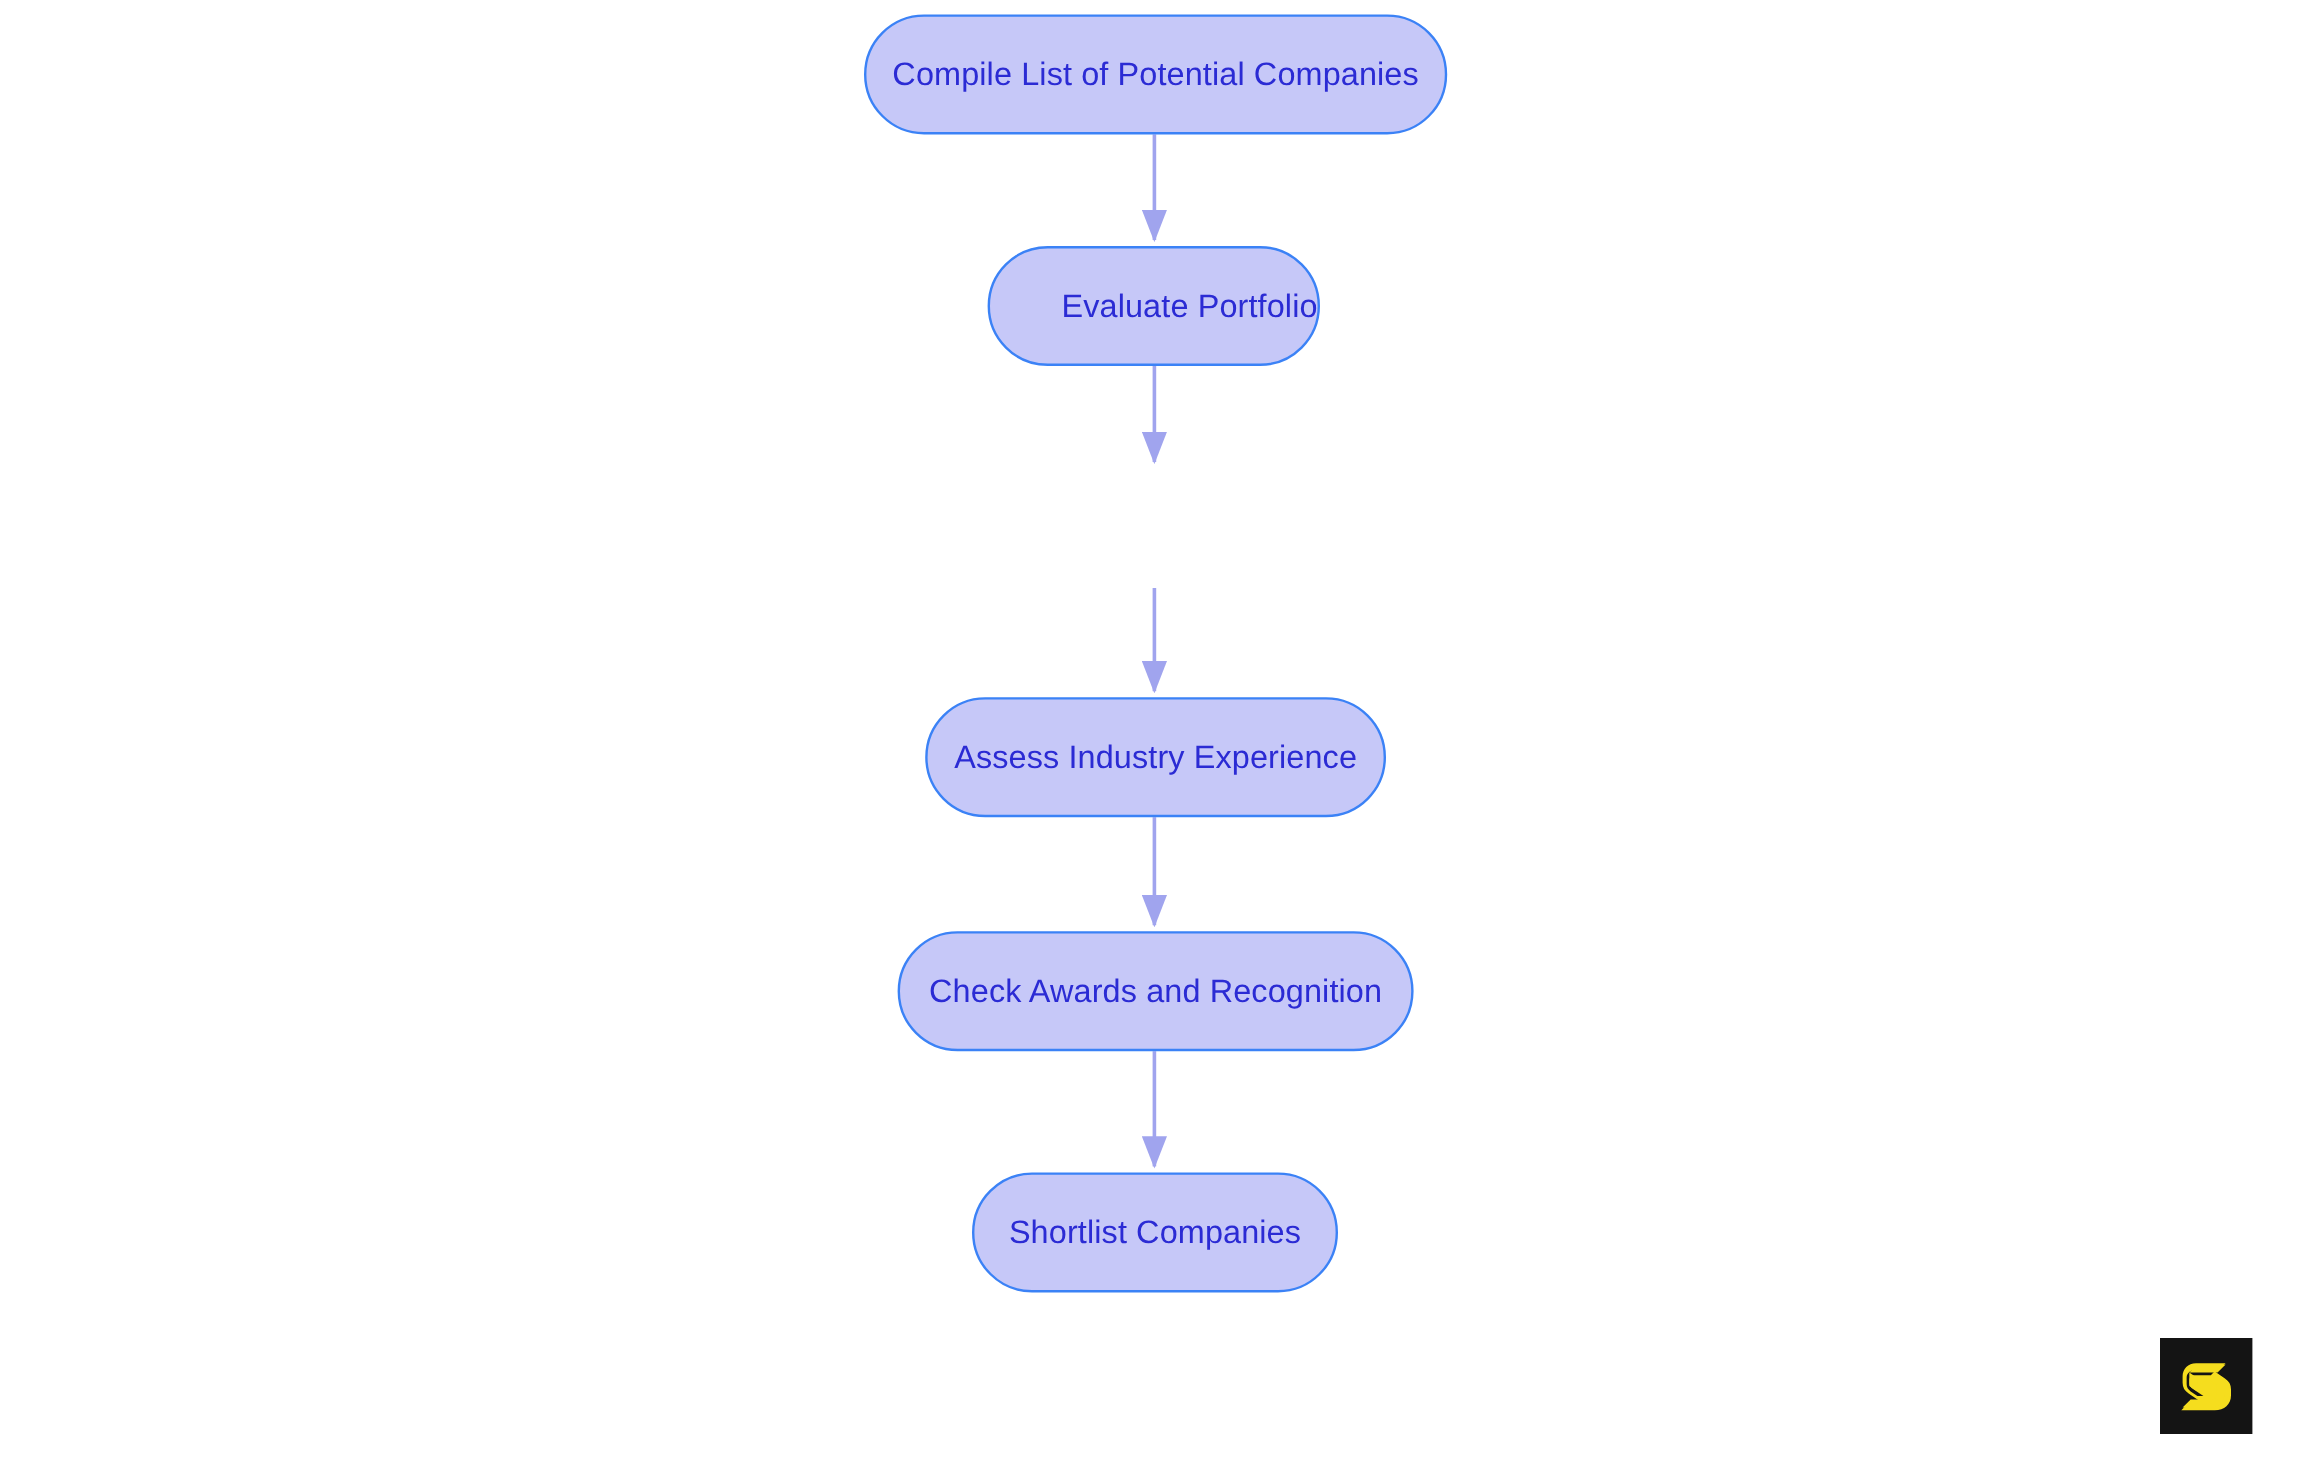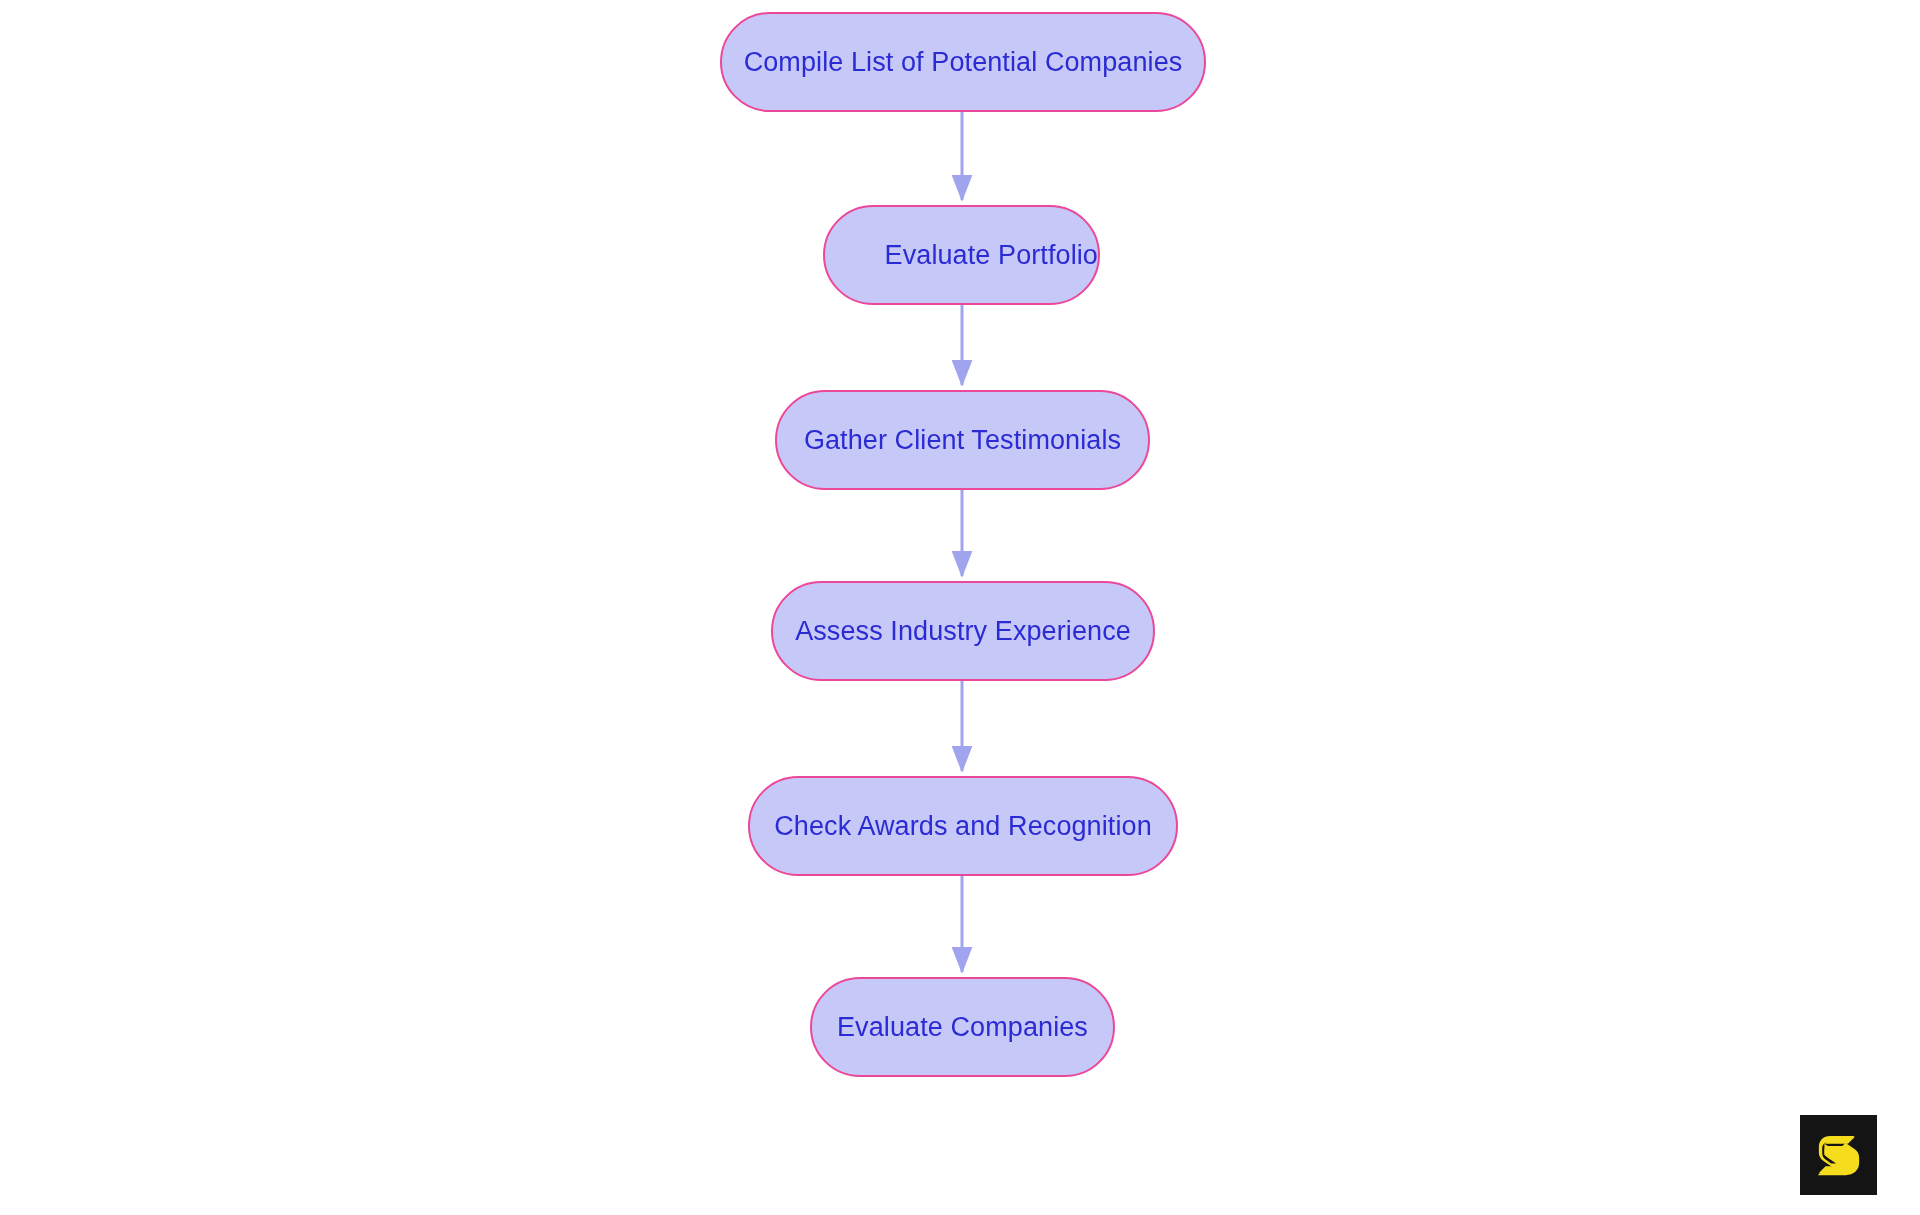--- a/index.html
+++ b/index.html
@@ -23,21 +23,21 @@
   }
 
   
   .node {
     position: absolute;
     box-sizing: border-box;
     display: flex;
     align-items: center;
     justify-content: center;
     background: #c6c8f8;
-    border: 2px solid #ec4899;
+    border: 2px solid #3b82f6;
     border-radius: 999px;
     height: 100px;
     color: #2b2bd4;
     font-size: 27px;
     font-weight: 400;
     letter-spacing: 0.1px;
     white-space: nowrap;
     line-height: 1;
   }
   .node-label {
@@ -97,34 +97,31 @@
   </svg>
 
   <div class="node" id="node-0">
     <span class="node-label">Compile List of Potential Companies</span>
   </div>
 
   <div class="node" id="node-1">
     <span class="node-label">Evaluate Portfolio</span>
   </div>
 
-  <div class="node" id="node-2">
-    <span class="node-label">Gather Client Testimonials</span>
-  </div>
 
   <div class="node" id="node-4">
     <span class="node-label">Check Awards and Recognition</span>
   </div>
 
   <div class="node" id="node-3">
     <span class="node-label">Assess Industry Experience</span>
   </div>
 
   <div class="node" id="node-5">
-    <span class="node-label">Evaluate Companies</span>
+    <span class="node-label">Shortlist Companies</span>
   </div>
 
   <div id="brand-logo">
     <svg width="56" height="56" viewBox="0 0 100 100">
       <path d="M78 16 L34 16 C22 16 14 24 14 36 L14 45 C14 52 17 57 23 61 L42 74 L24 74 L12 86 L62 86 C76 86 86 77 86 64 L86 55 C86 48 83 43 77 39 L58 26 L66 26 Z
                M34 26 L64 26 L56 34 L32 34 C27 34 24 37 24 42 L24 46 C24 50 26 52 30 55 L45 65 L36 65 L26 58 C22 55 20 52 20 47 L20 38 C20 31 26 26 34 26 Z" fill="#f5dd1e"></path>
       <path d="M80 18 L36 18 L24 30 L66 30 L78 18 Z" fill="#f5dd1e"></path>
       <path d="M24 30 L24 50 L36 58 L36 38 L24 30 Z" fill="#f5dd1e"></path>
       <path d="M36 50 L64 68 L64 48 L52 40 L36 50 Z" fill="#f5dd1e"></path>
       <path d="M64 48 L76 40 L76 62 C76 74 68 82 56 82 L14 82 L26 70 L58 70 C62 70 64 68 64 64 Z" fill="#f5dd1e"></path>

